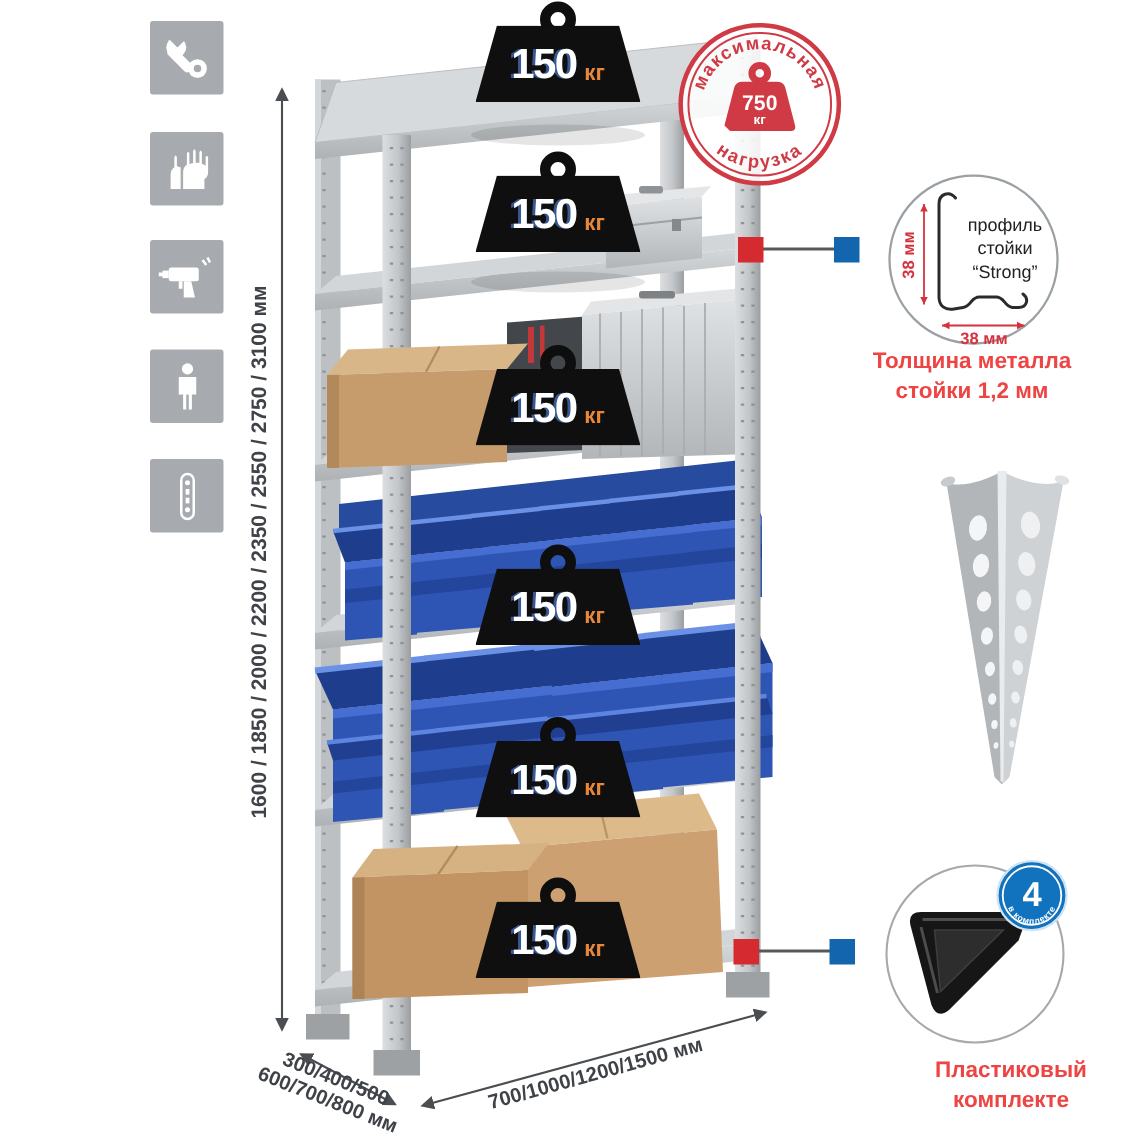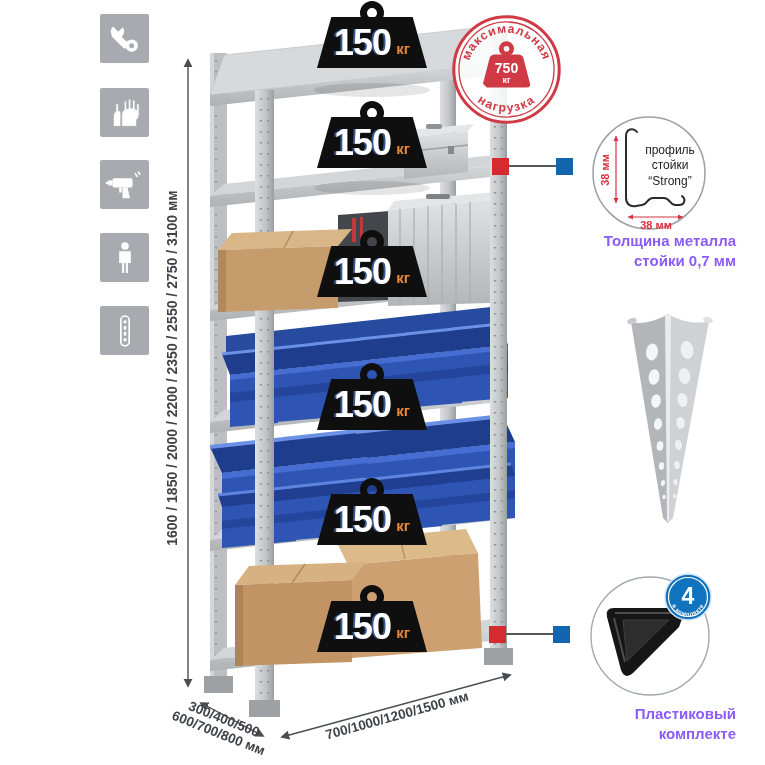--- a/index.html
+++ b/index.html
@@ -11,30 +11,30 @@
              display:flex;align-items:center;justify-content:center;}
   
   .dim-label{position:absolute;color:#3f4348;font-weight:600;white-space:nowrap;}
   
   .weight{position:absolute;width:110px;height:67px;z-index:40;}
   .w-ring{position:absolute;left:43px;top:0;width:24px;height:24px;border:7px solid #0e0e0e;
           border-radius:50%;box-sizing:border-box;}
   .w-body{position:absolute;top:16px;left:0;width:110px;height:51px;background:#0f0f0f;
           clip-path:polygon(13% 0,87% 0,100% 100%,0 100%);
           display:flex;align-items:center;justify-content:center;gap:5px;}
-  .w-num{color:#fff;font-size:36px;font-weight:bold;letter-spacing:-1px;
+  .w-num{color:#fff;font-size:28px;font-weight:bold;letter-spacing:-1px;
          text-shadow:-2px 0 0 rgba(90,150,255,.55);}
   .w-unit{color:#e8873a;font-size:15px;font-weight:bold;margin-top:12px;}
   
   .marker{position:absolute;width:17px;height:17px;z-index:50;}
   .marker.red{background:#d42a30;}
   .marker.blue{background:#1365ae;}
   .marker-line{position:absolute;height:2px;background:#55595c;z-index:49;}
   
-  .caption{position:absolute;width:176px;text-align:right;color:#8b5cf6;font-size:15px;
+  .caption{position:absolute;width:176px;text-align:center;color:#ef4444;font-size:15px;
            font-weight:700;line-height:1.3;z-index:30;}
   .detail{z-index:25;}
 </style>
 </head>
 <body>
 
 <div id="stage">
 
   <svg class="abs" style="left:0;top:0;z-index:1;" width="765" height="765" viewBox="0 0 765 765">
     <defs>
@@ -306,21 +306,21 @@
       <path d="M38,103 l5,-2.5 v5 z M93,103 l-5,-2.5 v5 z" fill="#d6323c" stroke="none"></path>
     </g>
     <text transform="translate(19,56) rotate(-90)" text-anchor="middle" font-size="11" font-weight="bold" fill="#d6323c">38 мм</text>
     <text x="66" y="115" text-anchor="middle" font-size="11" font-weight="bold" fill="#d6323c">38 мм</text>
     <text x="80" y="40" text-anchor="middle" font-size="12" fill="#222">профиль</text>
     <text x="80" y="55" text-anchor="middle" font-size="12" fill="#222">стойки</text>
     <text x="80" y="71" text-anchor="middle" font-size="12" fill="#222">“Strong”</text>
   </svg>
   <div class="caption" style="left:560px;top:231px;">
     <div>Толщина металла</div>
-    <div>стойки 0,7 мм</div>
+    <div>стойки 1,2 мм</div>
   </div>
 
   <svg class="abs detail" style="left:598px;top:300px;" width="140" height="235" viewBox="0 0 140 235">
     <path d="M 70,14 C 58,21 44,25 33,22 L 65,218 L 70,223 Z" fill="#b2b6b9"></path>
     <path d="M 70,14 C 82,21 98,25 111,21 L 75,218 L 70,223 Z" fill="#ced2d5"></path>
     <path d="M 67,14 L 73,14 L 71,221 L 69,221 Z" fill="#e9ebed"></path>
     <ellipse cx="34" cy="21" rx="5" ry="3" fill="#c6cacd" transform="rotate(-18 34 21)"></ellipse>
     <ellipse cx="110" cy="20" rx="5" ry="3" fill="#dfe2e4" transform="rotate(16 110 20)"></ellipse>
     <g fill="#f4f5f6">
       <ellipse cx="54" cy="52" rx="6" ry="8.5" transform="rotate(8 54 52)"></ellipse>
@@ -357,21 +357,21 @@
     <defs>
         <path id="badgeArc" d="M -17,2 A 17,17 0 0 0 17,2" fill="none"></path>
       </defs>
     <circle r="23" fill="#1173bd" stroke="#cfe3f2" stroke-width="1.5"></circle>
     <circle r="19.5" fill="none" stroke="#ffffff" stroke-width="1.2"></circle>
     <text x="0" y="7" text-anchor="middle" font-size="23" font-weight="bold" fill="#fff">4</text>
     <text font-size="5.8" font-weight="bold" fill="#fff" letter-spacing="0.5">
       <textPath href="#badgeArc" startOffset="50%" text-anchor="middle">в комплекте</textPath>
     </text>
   </svg>
-  <div class="caption" style="left:560px;top:704px;">
+  <div class="caption" style="left:586px;top:704px;">
     <div>Пластиковый</div>
     <div>комплекте</div>
   </div>
 
   <div class="dim-label" style="left:-148px;top:360px;width:640px;text-align:center;font-size:14px;transform:rotate(-90deg);z-index:20;">1600 / 1850 / 2000 / 2200 / 2350 / 2550 / 2750 / 3100 мм</div>
   <div class="dim-label" style="left:136px;top:712px;width:170px;text-align:center;font-size:13.5px;line-height:1.1;transform:rotate(21.5deg);z-index:20;">
     <div>300/400/500</div>
     <div>600/700/800 мм</div>
   </div>
   <div class="dim-label" style="left:272px;top:708px;width:250px;text-align:center;font-size:13.5px;transform:rotate(-15.5deg);z-index:20;">700/1000/1200/1500 мм</div>

